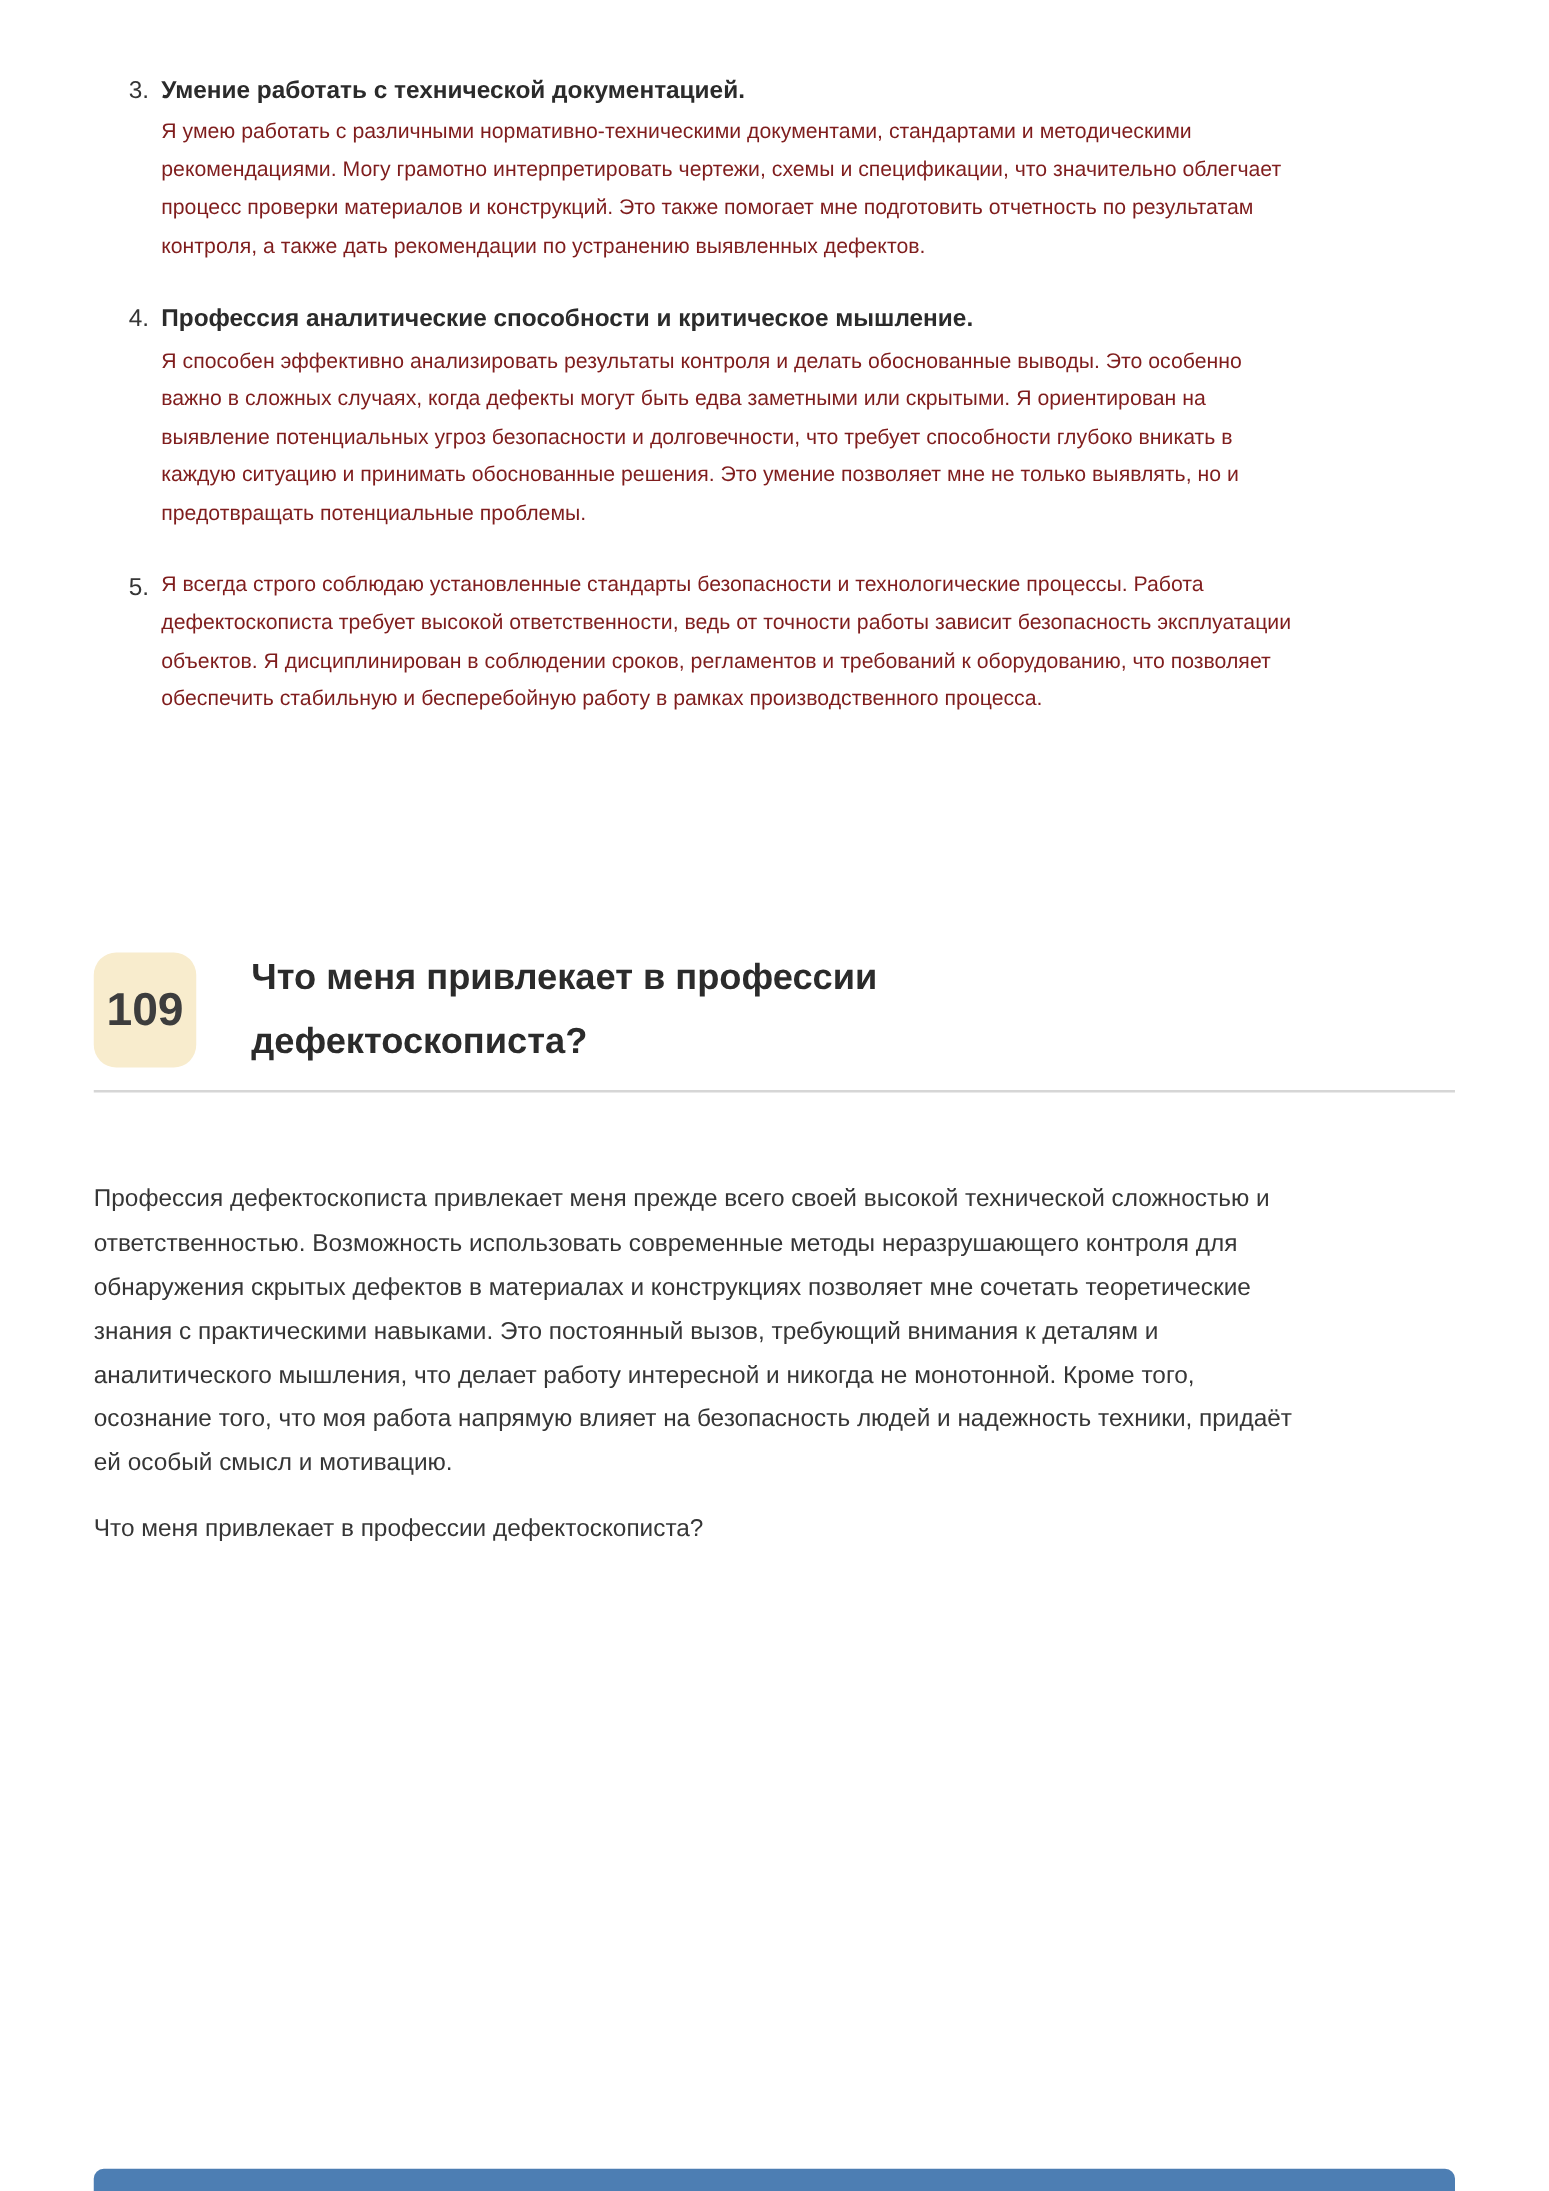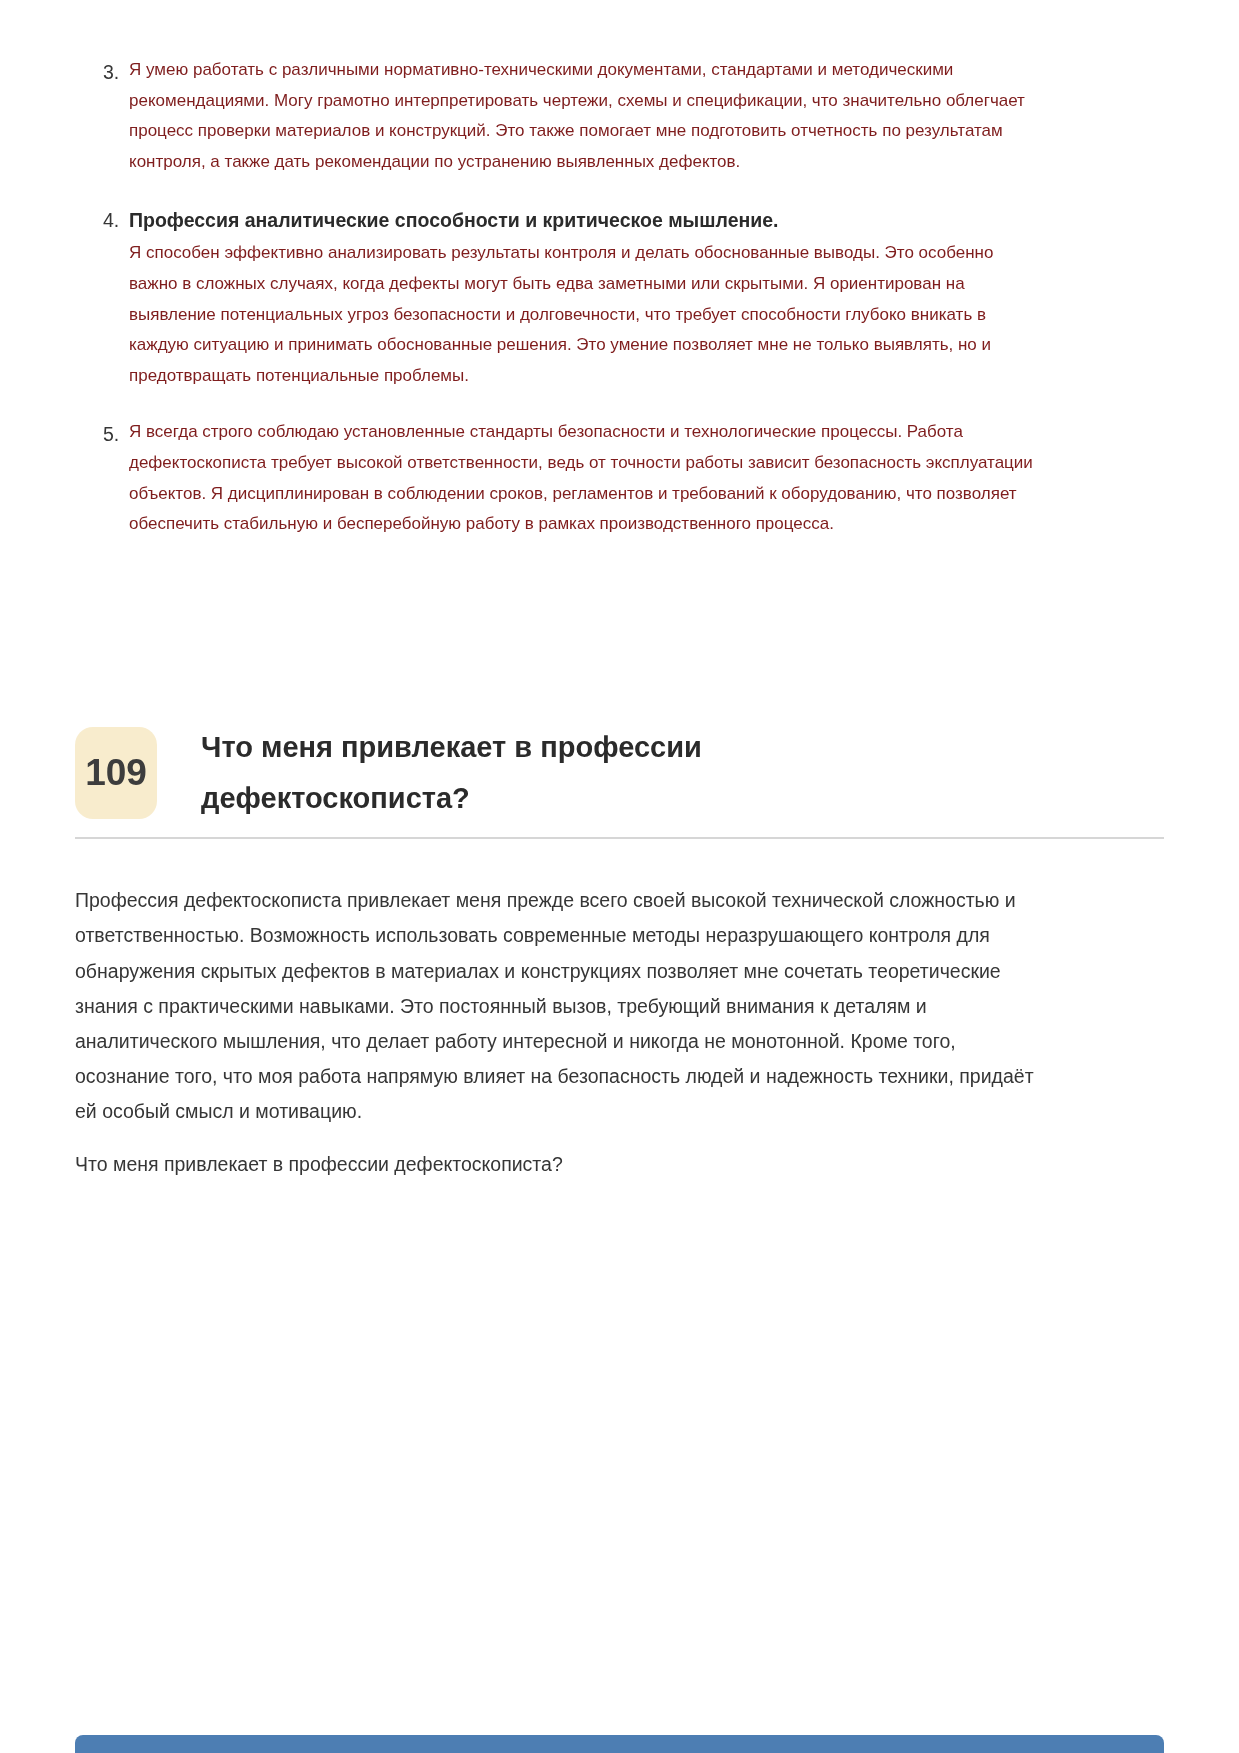--- a/index.html
+++ b/index.html
@@ -75,21 +75,21 @@
     color: #2b2b2b;
   }
   .divider {
     border: none;
     height: 2px;
     background: #d6d6d6;
     margin-top: 14px;
   }
   
   .para {
-    margin-top: 44px;
+    margin-top: 68px;
     max-width: 975px;
     font-size: 19.5px;
     line-height: 1.8;
     color: #363636;
   }
   .para + .para {
     margin-top: 18px;
   }
   
   .quote-bar {
@@ -104,20 +104,21 @@
 </style>
 </head>
 <body>
 
 <div class="page">
 
   <ol class="list">
     <li class="list-item">
       <span class="num">3.</span>
       <div class="item-content">
+        <p class="item-title">Умение работать с технической документацией.</p>
         <p class="item-body">Я умею работать с различными нормативно-техническими документами, стандартами и методическими рекомендациями. Могу грамотно интерпретировать чертежи, схемы и спецификации, что значительно облегчает процесс проверки материалов и конструкций. Это также помогает мне подготовить отчетность по результатам контроля, а также дать рекомендации по устранению выявленных дефектов.</p>
       </div>
     </li>
     <li class="list-item">
       <span class="num">4.</span>
       <div class="item-content">
         <p class="item-title">Профессия аналитические способности и критическое мышление.</p>
         <p class="item-body">Я способен эффективно анализировать результаты контроля и делать обоснованные выводы. Это особенно важно в сложных случаях, когда дефекты могут быть едва заметными или скрытыми. Я ориентирован на выявление потенциальных угроз безопасности и долговечности, что требует способности глубоко вникать в каждую ситуацию и принимать обоснованные решения. Это умение позволяет мне не только выявлять, но и предотвращать потенциальные проблемы.</p>
       </div>
     </li>

